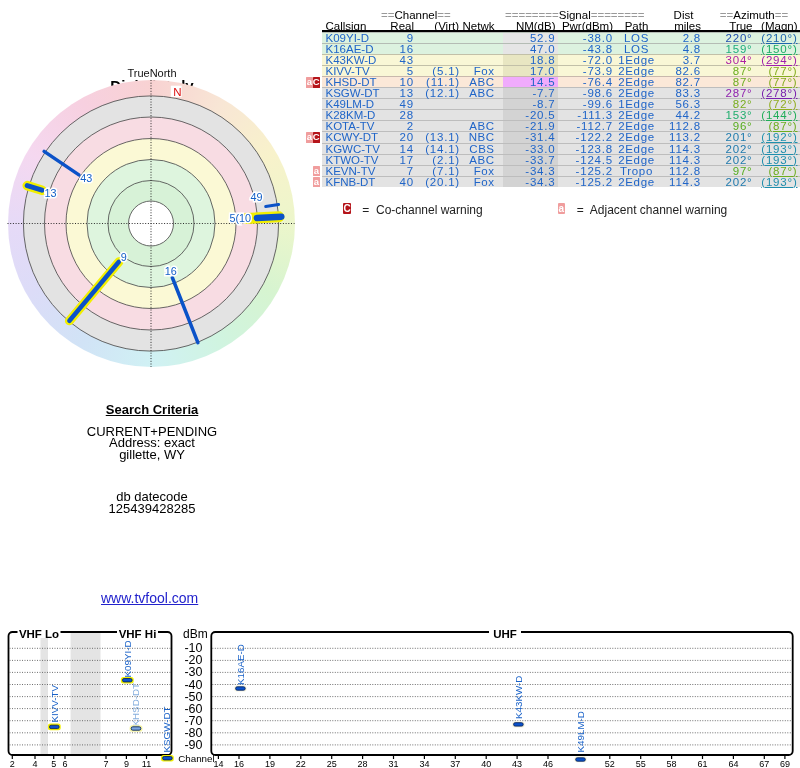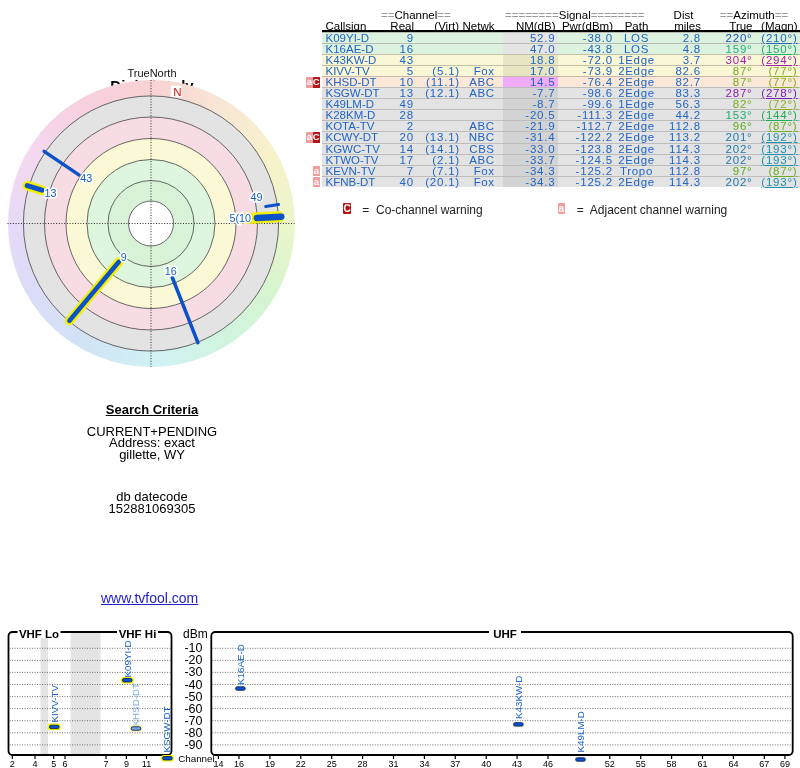--- a/index.html
+++ b/index.html
@@ -313,21 +313,21 @@
 <div class="lgd" style="left:576.8px;top:202.5px;">=&nbsp; Adjacent channel warning</div>
 
   <div id="sc">
     <div class="t">Search Criteria</div>
     <div style="height:10.5px"></div>
     <div>CURRENT+PENDING</div>
     <div>Address: exact</div>
     <div>gillette, WY</div>
     <div style="height:31px"></div>
     <div>db datecode</div>
-    <div>152881069305</div>
+    <div>125439428285</div>
   </div>
   <div id="link">www.tvfool.com</div>
 
   <svg class="abs" style="left:0;top:615px;" width="800" height="153" viewBox="0 615 800 153">
 <rect x="8.5" y="632" width="163" height="123" rx="4" fill="#fff" stroke="#000" stroke-width="1.8"></rect>
 <rect x="211.3" y="632" width="581.4" height="123" rx="4" fill="#fff" stroke="#000" stroke-width="1.8"></rect>
 <rect x="40.5" y="633" width="7.5" height="121" fill="#e4e4e4"></rect>
 <rect x="70.6" y="633" width="29.9" height="121" fill="#e4e4e4"></rect>
 <line x1="9.5" y1="648.3" x2="170.5" y2="648.3" stroke="#555" stroke-width="0.85" stroke-dasharray="1 1.5"></line>
 <line x1="212.3" y1="648.3" x2="791.6" y2="648.3" stroke="#555" stroke-width="0.85" stroke-dasharray="1 1.5"></line>

